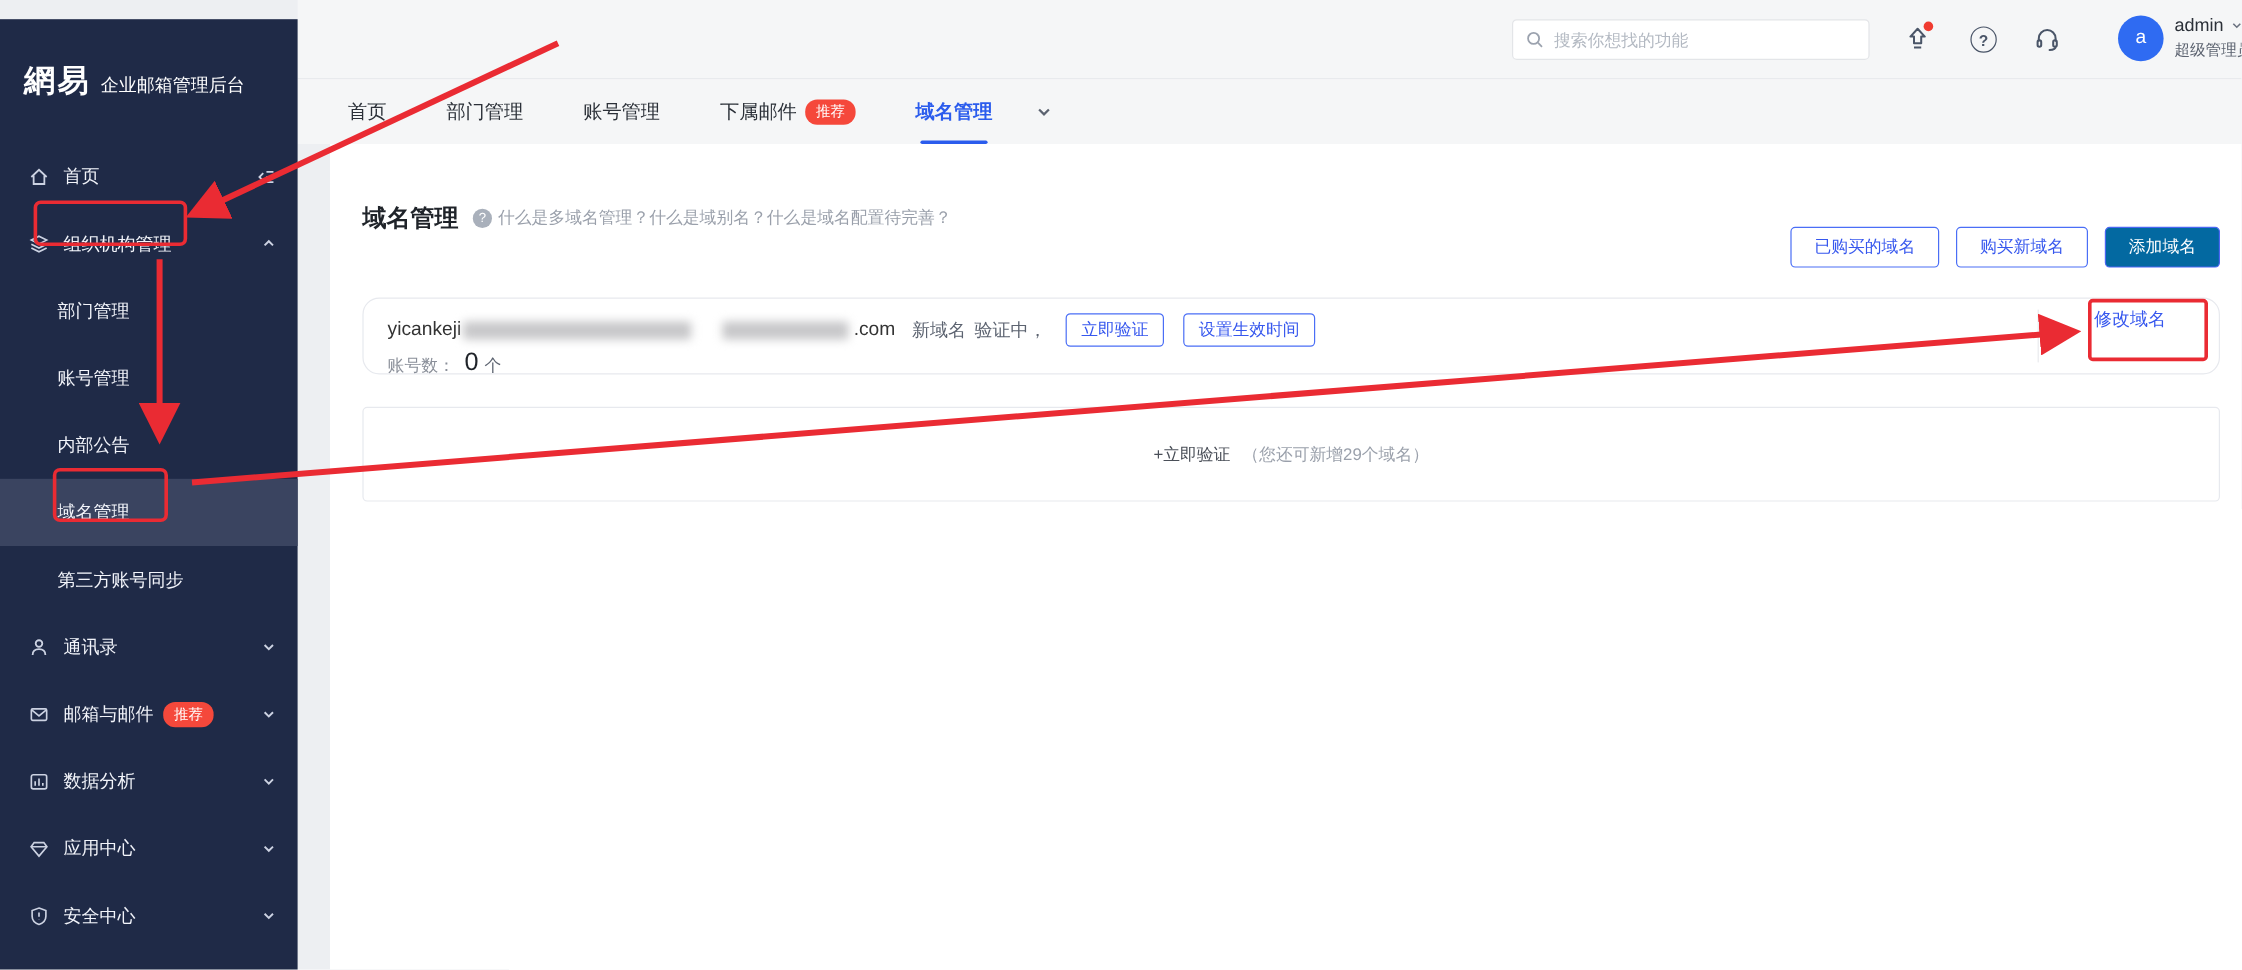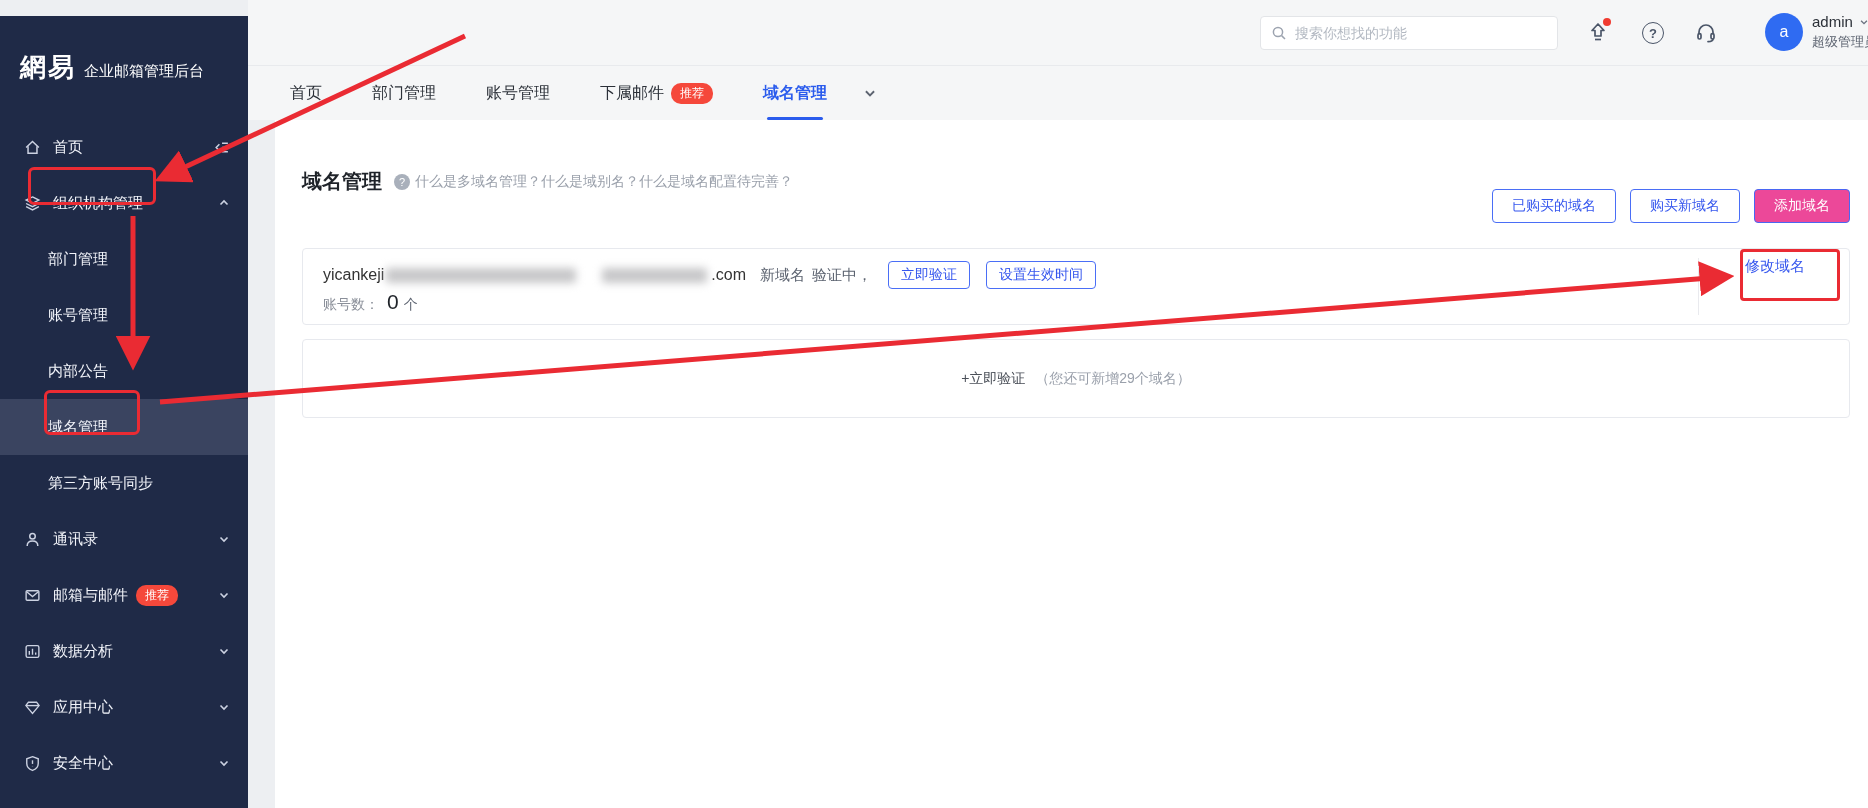--- a/index.html
+++ b/index.html
@@ -48,24 +48,24 @@
 
   
   .panel { position:absolute; left:275px; top:120px; width:1593px; height:688px; background:#fff; z-index:1; }
   .page-head { position:absolute; left:27px; top:48px; display:flex; align-items:center; }
   .page-title { font-size:20px; font-weight:bold; color:#1f2329; }
   .help-q { width:16px; height:16px; border-radius:50%; background:#a9b0bb; color:#fff; font-size:11px; display:flex; align-items:center; justify-content:center; margin:0 5px 0 12px; }
   .help-text { font-size:14px; color:#9aa0ab; }
   .head-btns { position:absolute; right:18px; top:69px; display:flex; gap:14px; }
   .btn { font-size:14px; border-radius:4px; padding:7px 19px; cursor:pointer; white-space:nowrap; }
   .btn.outline { border:1px solid #4a6ef6; color:#3657ee; background:#fff; }
-  .btn.solid { border:1px solid #4a66f3; background:#ec4899; color:#fff; }
+  .btn.solid { border:1px solid #4a66f3; background:#0369a1; color:#fff; }
 
   .card { position:absolute; left:27px; width:1548px; background:#fff; border:1px solid #e7e9ee; border-radius:4px; }
-  .card.domain-card { top:128px; height:77px; }
+  .card.domain-card { top:128px; height:64px;border-radius:14px; }
   .card.add-card { top:219px; height:79px; display:flex; align-items:center; justify-content:center; }
 
   .dc-row1 { position:absolute; left:20px; top:12px; display:flex; align-items:center; }
   .domain-name { font-size:16px; color:#333; }
   .blur-chip { display:inline-block; height:15px; background:#c7c7c9; filter:blur(4px); border-radius:2px; vertical-align:middle; }
   .blur-1 { width:190px; margin-left:2px; }
   .blur-2 { width:105px; margin-left:26px; margin-right:4px; }
   .domain-status { font-size:15px; color:#5c6370; margin-left:14px; }
   .mini-btn { border:1px solid #4a6ef6; color:#3657ee; background:#fff; font-size:14px; border-radius:4px; padding:4px 12px; margin-left:16px; cursor:pointer; white-space:nowrap; }
   .dc-row2 { position:absolute; left:20px; top:41px; display:flex; align-items:flex-end; }

